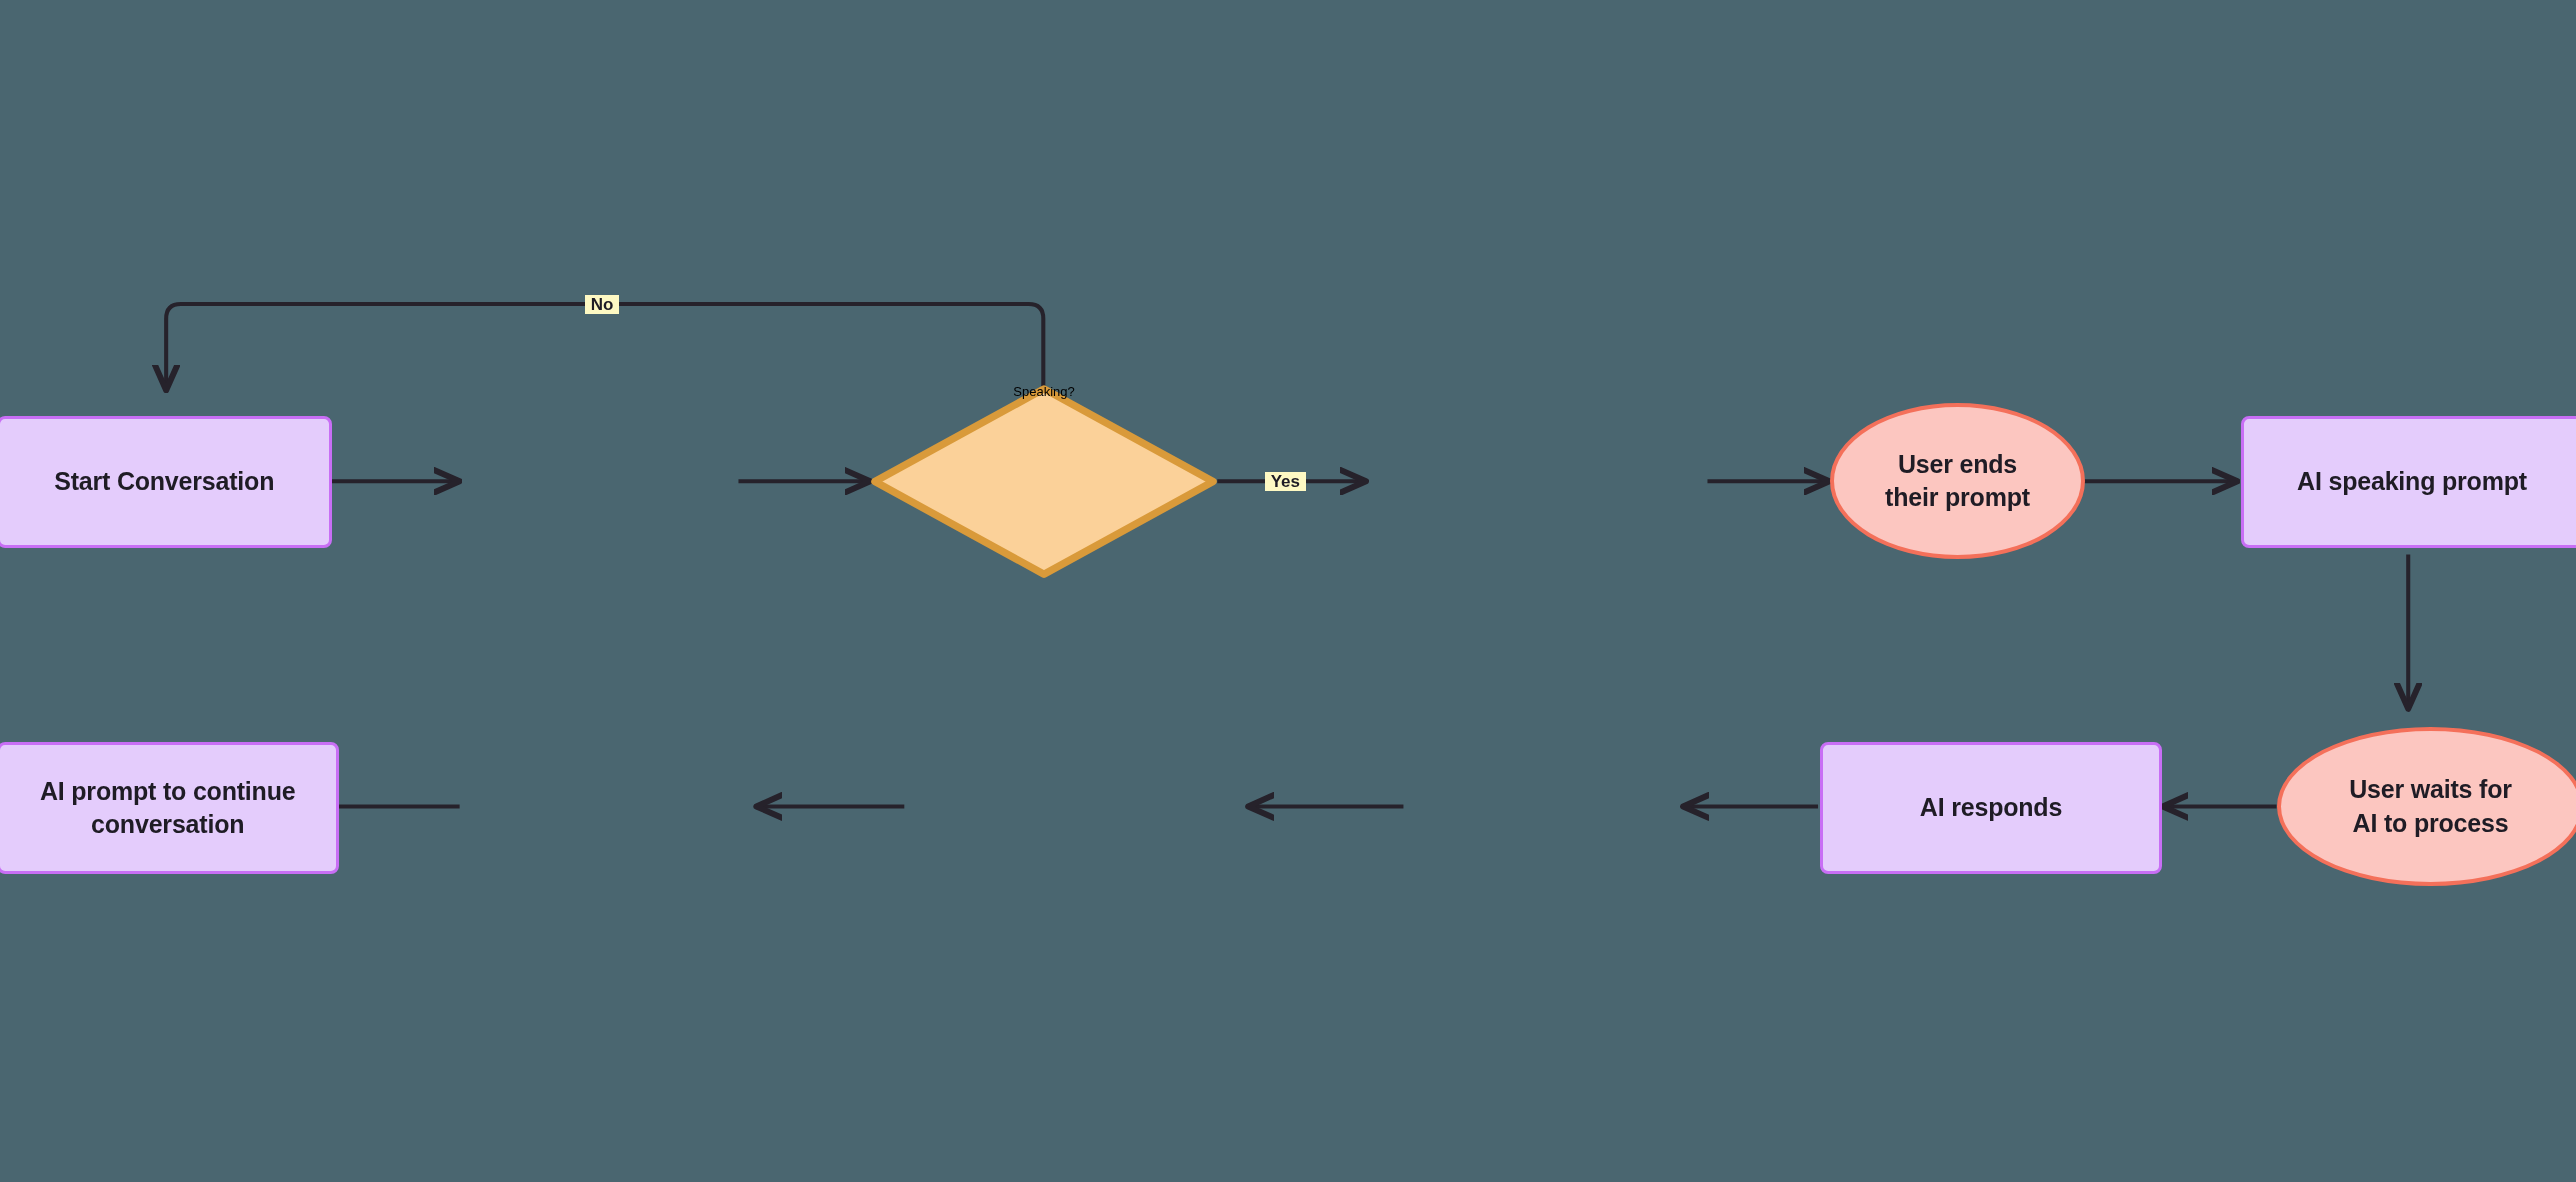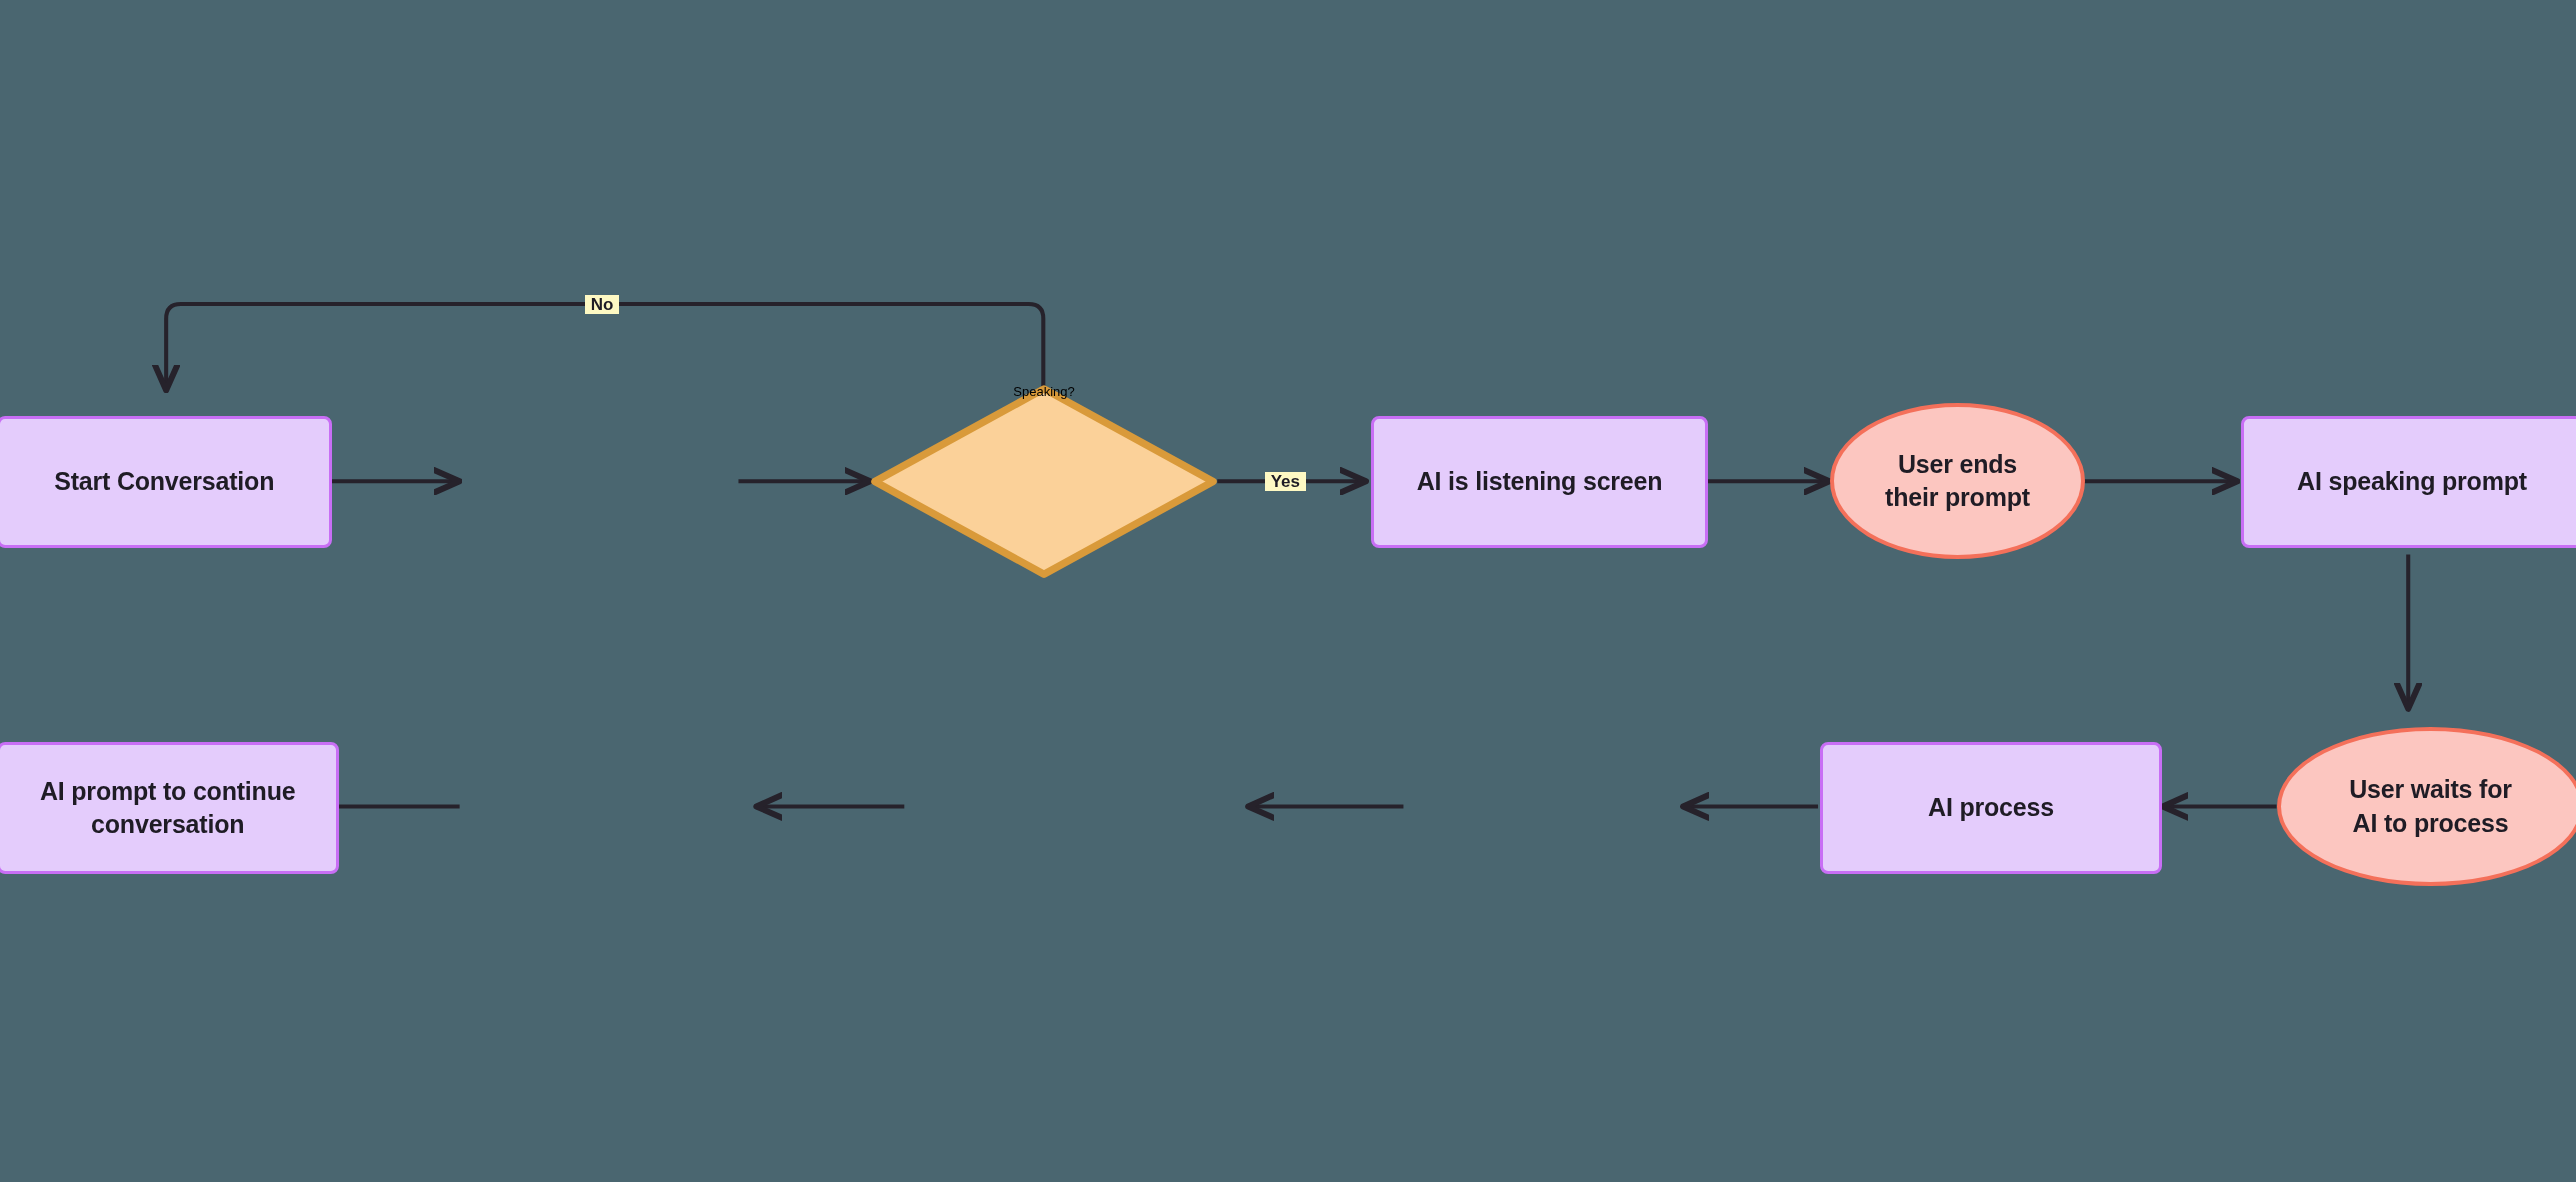--- a/index.html
+++ b/index.html
@@ -92,40 +92,37 @@
   </div>
 
 
   <div class="diamondwrap" style="left:870px;top:384px;width:348px;height:195px;">
     <svg class="dshape" viewBox="0 0 428 240" preserveAspectRatio="none">
       <polygon points="214,6 422,120 214,234 6,120" fill="#FBD199" stroke="#D99A3A" stroke-width="9" stroke-linejoin="round"></polygon>
     </svg>
     <span class="lbl">Speaking?</span>
   </div>
 
-  <div class="node rectnode" style="left:1371px;top:416px;width:337px;height:132px;">
-    <span class="lbl">AI is listening screen</span>
-  </div>
 
   <div class="node ellipsenode" style="left:1830px;top:403px;width:255px;height:156px;">
     <span class="lbl">User ends
 their prompt</span>
   </div>
 
   <div class="node rectnode" style="left:2241px;top:416px;width:342px;height:132px;">
     <span class="lbl">AI speaking prompt</span>
   </div>
 
   <div class="node ellipsenode" style="left:2277px;top:727px;width:307px;height:159px;">
     <span class="lbl">User waits for
 AI to process</span>
   </div>
 
   <div class="node rectnode" style="left:1820px;top:742px;width:342px;height:132px;">
-    <span class="lbl">AI process</span>
+    <span class="lbl">AI responds</span>
   </div>
 
 
 
 
   <div class="node rectnode" style="left:-3.3px;top:742px;width:342px;height:132px;">
     <span class="lbl">AI prompt to continue
 conversation</span>
   </div>
 

